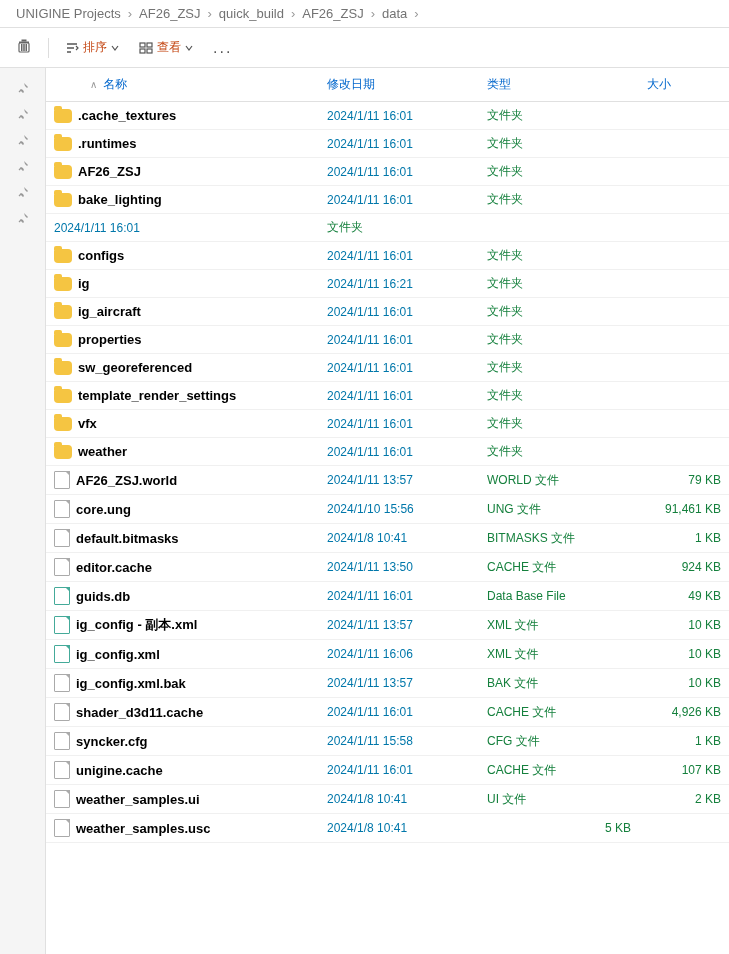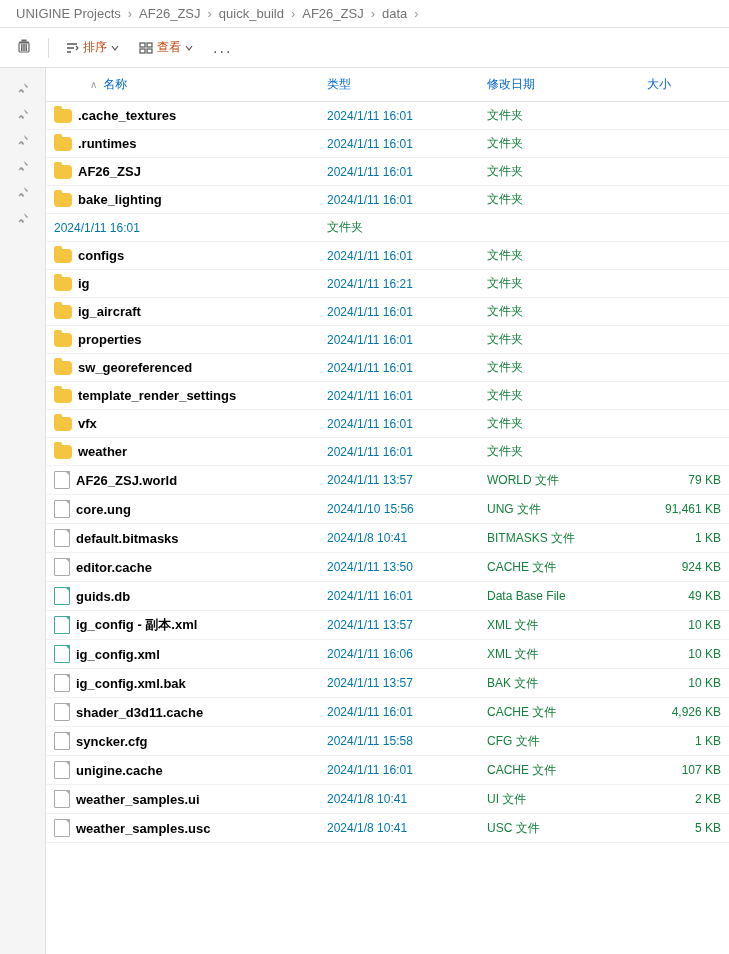--- a/index.html
+++ b/index.html
@@ -308,24 +308,24 @@
   </div>
 
   <div class="file-area">
 
     <div class="col-headers">
       <div class="col-header">
         <span style="font-size:10px;color:#999;margin-right:2px;">∧</span>
         <span>名称</span>
       </div>
       <div class="col-header">
-        <span>类型</span>
+        <span>修改日期</span>
       </div>
       <div class="col-header">
-        <span>修改日期</span>
+        <span>类型</span>
       </div>
       <div class="col-header">
         <span>大小</span>
       </div>
     </div>
 
     <div id="folder-rows">
         <div class="file-row">
     <div class="file-name-cell">
       <div class="folder-icon"></div>
@@ -549,18 +549,17 @@
     <div class="file-date">2024/1/8 10:41</div>
     <div class="file-type">UI 文件</div>
     <div class="file-size">2 KB</div>
   </div>
         <div class="file-row">
     <div class="file-name-cell">
       <div class="file-icon"></div>
       <span class="file-name-text">weather_samples.usc</span>
     </div>
     <div class="file-date">2024/1/8 10:41</div>
-    <div class="file-type">USC 文件</div>
     <div class="file-size">5 KB</div>
   </div>
       </div>
   </div>
 </div>
 
 </body></html>

